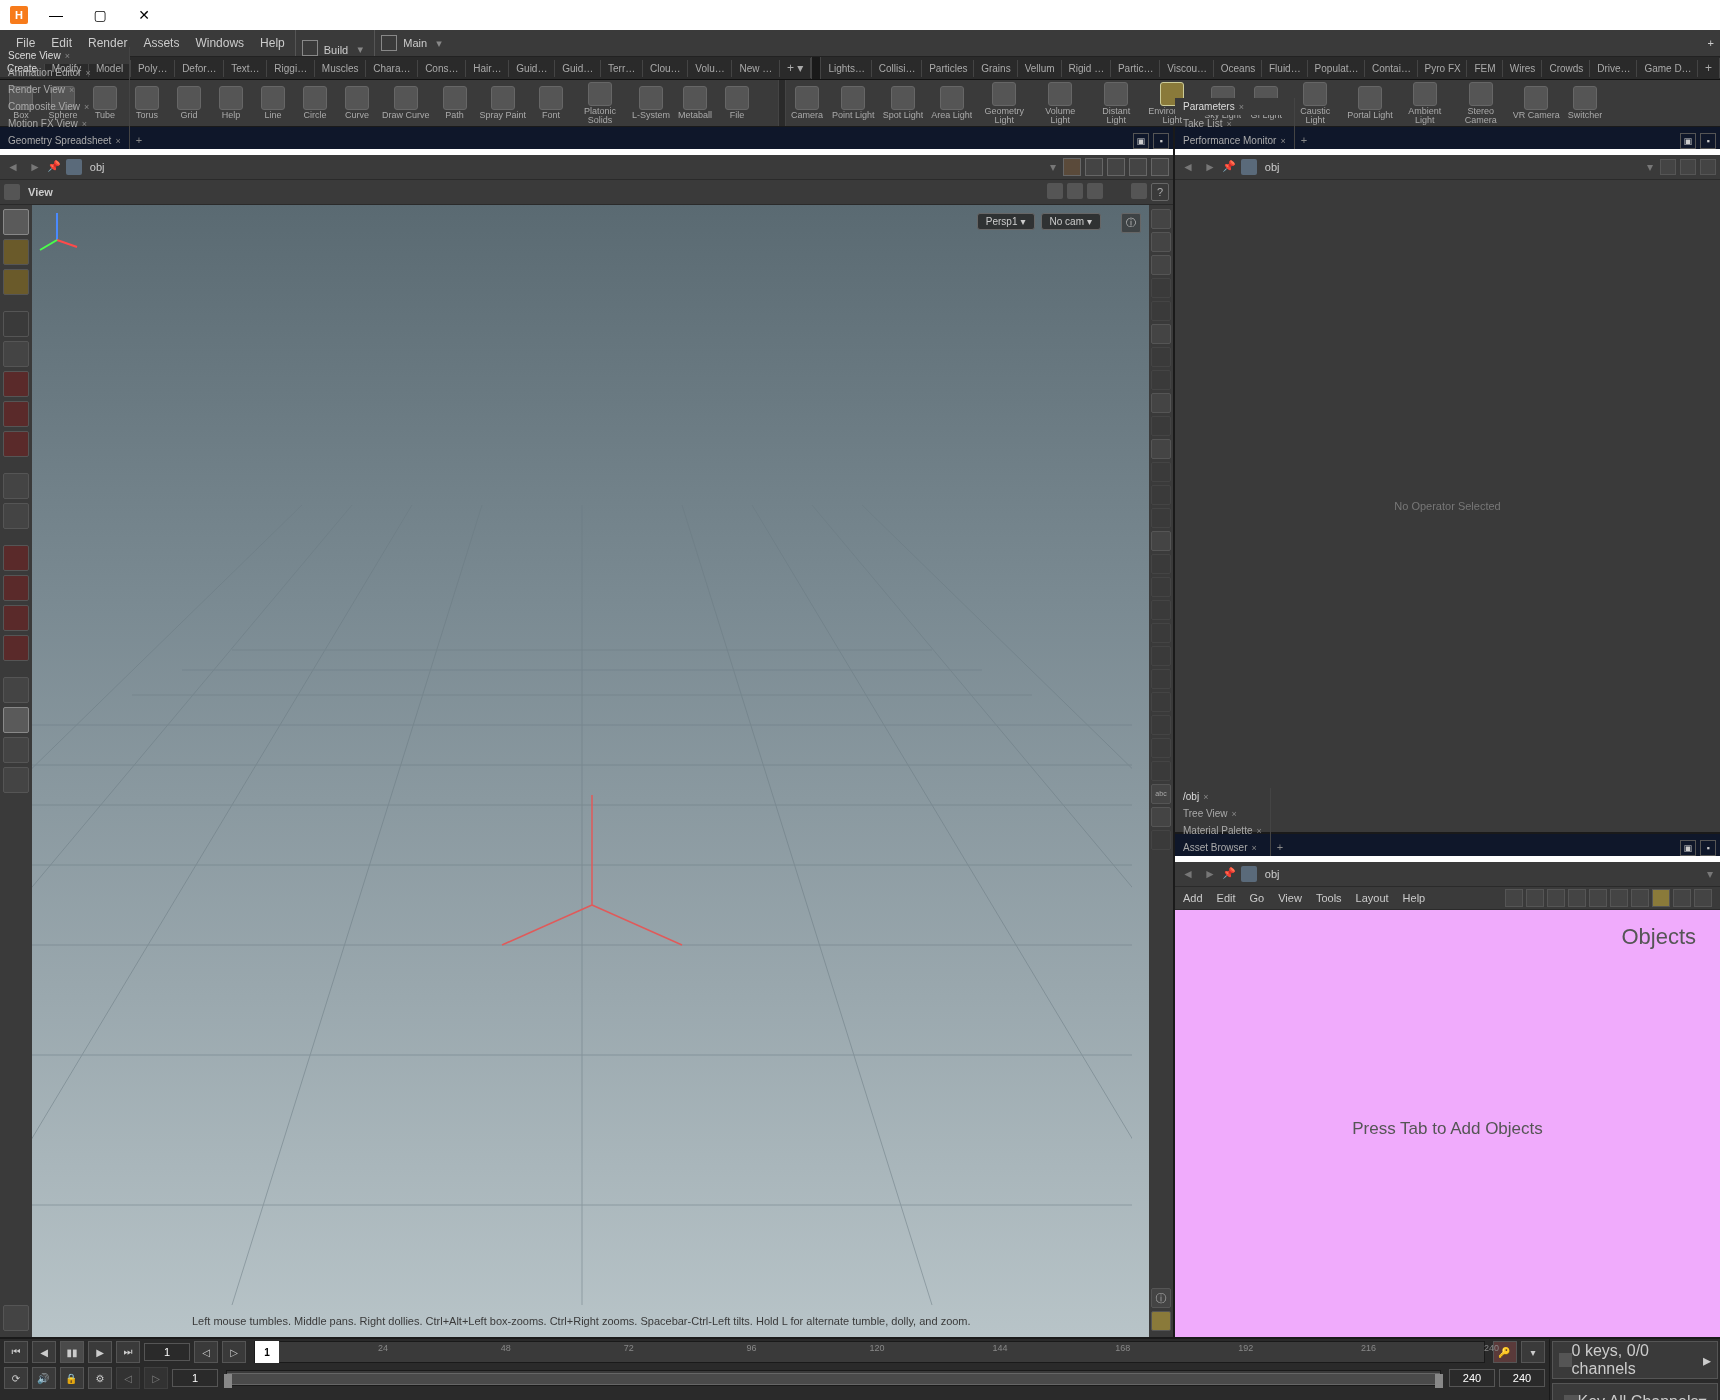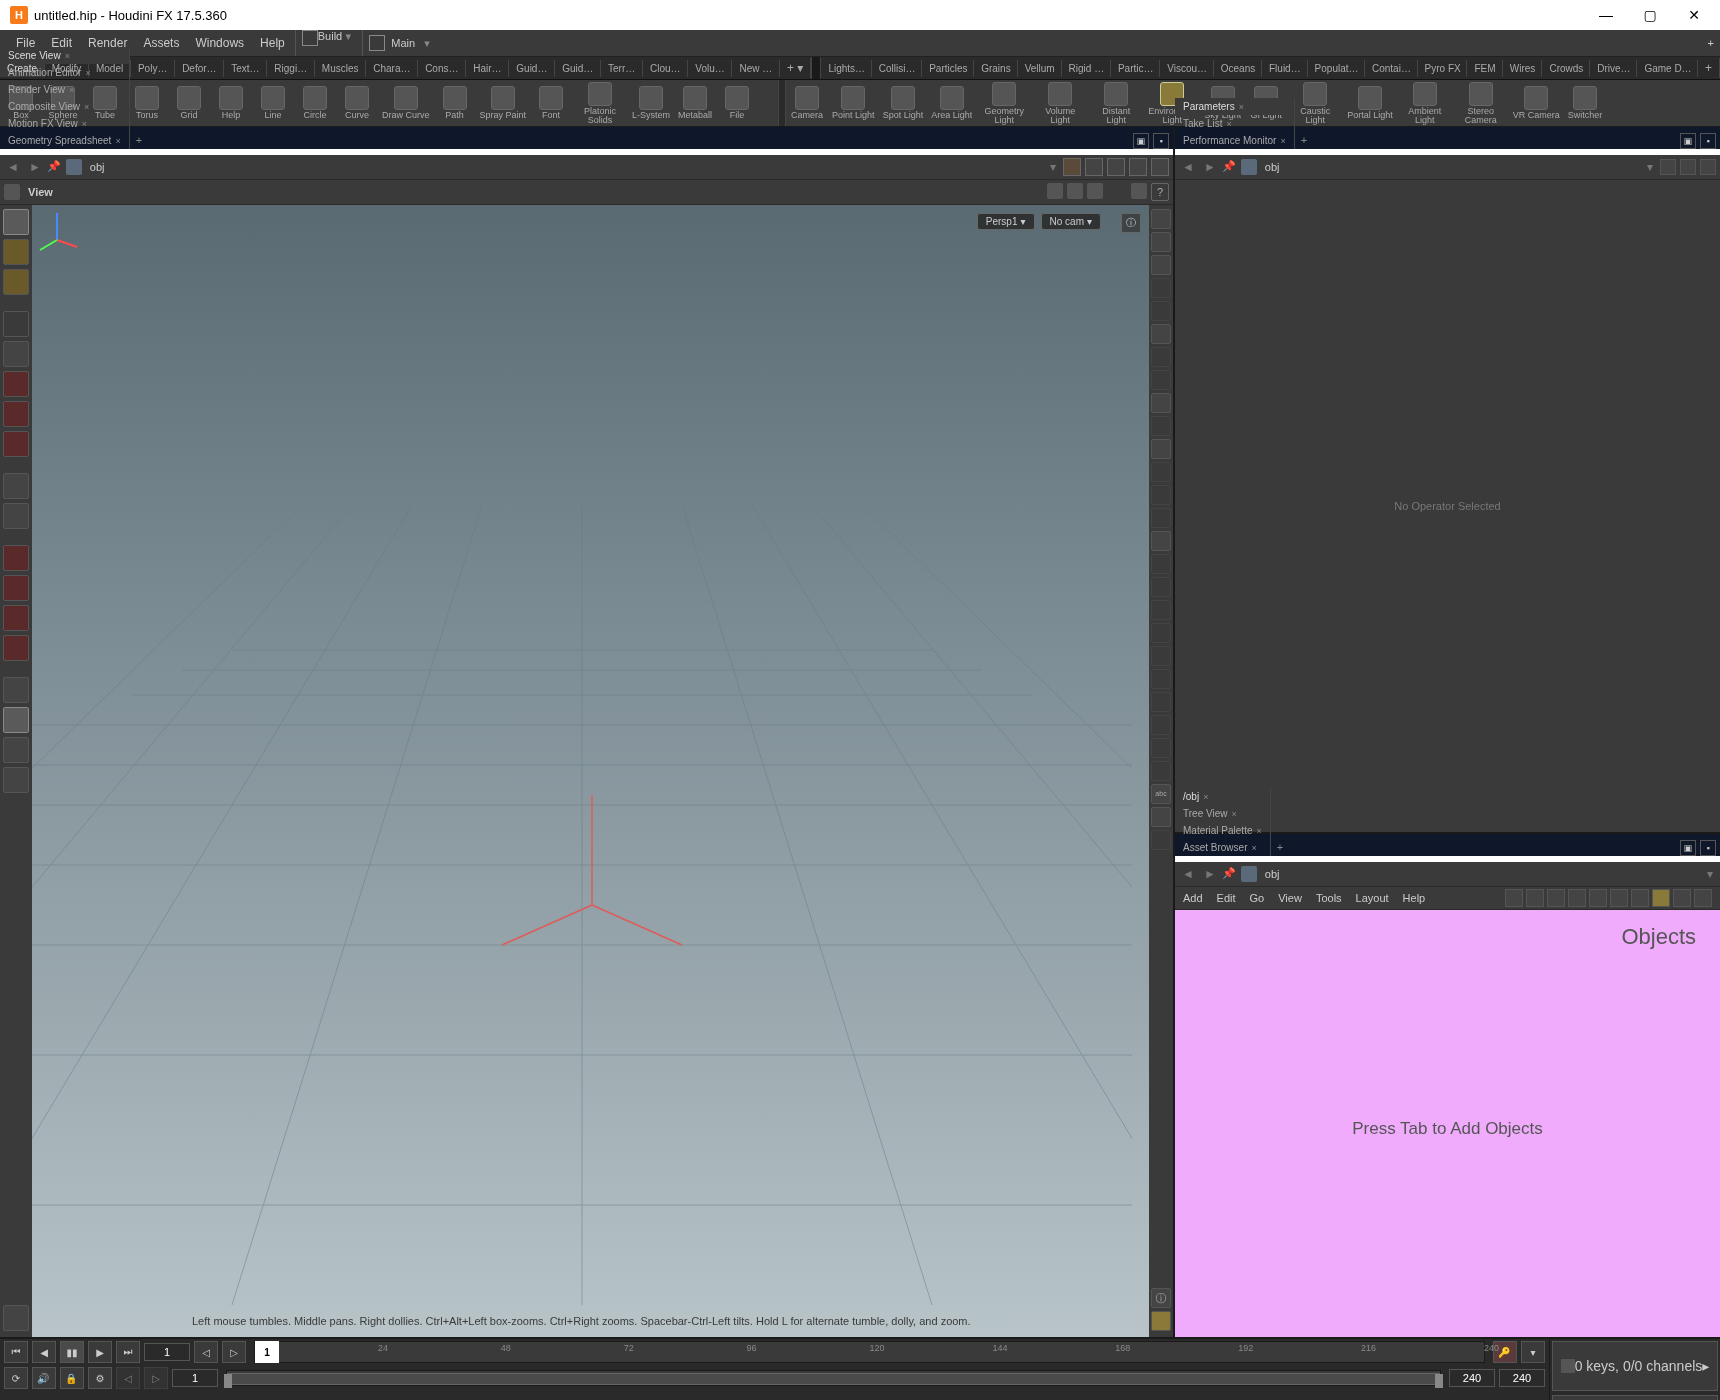--- a/index.html
+++ b/index.html
@@ -2,21 +2,21 @@
 <html><head>
 <meta charset="utf-8">
 <style>
 html,body{margin:0;padding:0;width:1720px;height:1400px;background:#3a3a3a;font-family:"Segoe UI",Arial,sans-serif;font-size:11px;color:#ccc;overflow:hidden;user-select:none}
 .titlebar{height:30px;background:#fff;display:flex;align-items:center;padding:0 4px;color:#000}
 .titlebar .logo{width:18px;height:18px;background:#f77b1b;border-radius:2px;margin:0 6px;display:flex;align-items:center;justify-content:center;color:#fff;font-weight:bold}
 .titlebar .title{flex:1;font-size:13px}
 .titlebar .wbtn{width:44px;height:30px;display:flex;align-items:center;justify-content:center;font-size:14px}
 .menubar{height:26px;background:#3a3a3a;display:flex;align-items:center;padding-left:8px;gap:2px;border-bottom:1px solid #222}
 .menubar .mitem{padding:4px 8px;font-size:12px}
-.desktop{height:26px;display:flex;align-items:flex-start;padding:0 6px;border-left:1px solid #555;margin-left:auto}
+.desktop{height:26px;display:flex;align-items:flex-end;gap:6px;padding:0 6px;border-left:1px solid #555;margin-left:auto}
 .desktop .dicon{width:14px;height:14px;border:1px solid #888;display:inline-block}
 .desktop .drop{width:12px;text-align:center;color:#888}
 .desktop2{flex:1;display:flex;align-items:center;gap:6px}
 .shelves{height:22px;background:#2a2a2a;display:flex;align-items:center;border-bottom:1px solid #111;font-size:10px}
 .shelf-tab{padding:3px 7px;border-right:1px solid #444;color:#aaa;white-space:nowrap;overflow:hidden}
 .shelf-tab.active{background:#3a3a3a;color:#ddd}
 .shelf-sep{width:8px;background:#1a1a1a;height:22px;border-left:1px solid #444;border-right:1px solid #444}
 .toolbar{height:46px;background:#3a3a3a;display:flex;align-items:center;border-bottom:1px solid #1a1a1a}
 .tool{display:flex;flex-direction:column;align-items:center;justify-content:center;padding:2px 4px;min-width:34px;height:44px}
 .tool .ticon{width:22px;height:22px;background:#555;border-radius:3px;border:1px solid #666;margin-bottom:1px}
@@ -69,28 +69,27 @@
 .timeline{height:64px;background:#2a2a2a;border-top:2px solid #1a1a1a;display:flex;flex-direction:column}
 .tl-row{height:26px;display:flex;align-items:center;padding:0 4px;gap:4px}
 .tl-btn{width:22px;height:20px;background:#3a3a3a;border:1px solid #555;display:flex;align-items:center;justify-content:center;font-size:10px}
 .tl-input{width:40px;background:#2a2a2a;border:1px solid #555;color:#fff;padding:2px;font-size:11px;text-align:center}
 .tl-track{flex:1;height:20px;background:#3a3a3a;border:1px solid #1a1a1a;position:relative;margin:0 4px}
 .tl-cursor{position:absolute;left:0;top:-1px;bottom:-1px;width:24px;background:#fff;color:#000;font-size:10px;display:flex;align-items:center;justify-content:center;font-weight:bold}
 .tl-tick{position:absolute;top:1px;height:20px;color:#888;font-size:9px}
 .tl-range{position:absolute;left:0;right:0;top:2px;height:10px;background:#4a4a4a;border:1px solid #666}
 .tl-handle{position:absolute;top:0;width:8px;height:14px;background:#888}
 .tl-rightpanel{width:170px;background:#2a2a2a;border-left:1px solid #1a1a1a;display:flex;flex-direction:column}
-.tl-rbtn{height:20px;background:#3a3a3a;border:1px solid #555;margin:2px;display:flex;align-items:center;padding:16px 6px;font-size:14px;justify-content:center}
+.tl-rbtn{height:20px;background:#3a3a3a;border:1px solid #555;margin:2px;display:flex;align-items:center;padding:8px 6px;font-size:16px;justify-content:center}
 </style>
 </head>
 <body>
 
 <div class="titlebar">
   <div class="logo">H</div>
-  <div class="title">untitled.hip - Houdini FX 17.5.360</div>
   <div class="wbtn">—</div>
   <div class="wbtn">▢</div>
   <div class="wbtn">✕</div>
 </div>
 
 <div class="menubar">
   <span id="menuitems"><span class="mitem">File</span><span class="mitem">Edit</span><span class="mitem">Render</span><span class="mitem">Assets</span><span class="mitem">Windows</span><span class="mitem">Help</span></span>
   <div class="desktop">
     <span class="dicon"></span>
     <span>Build</span>

